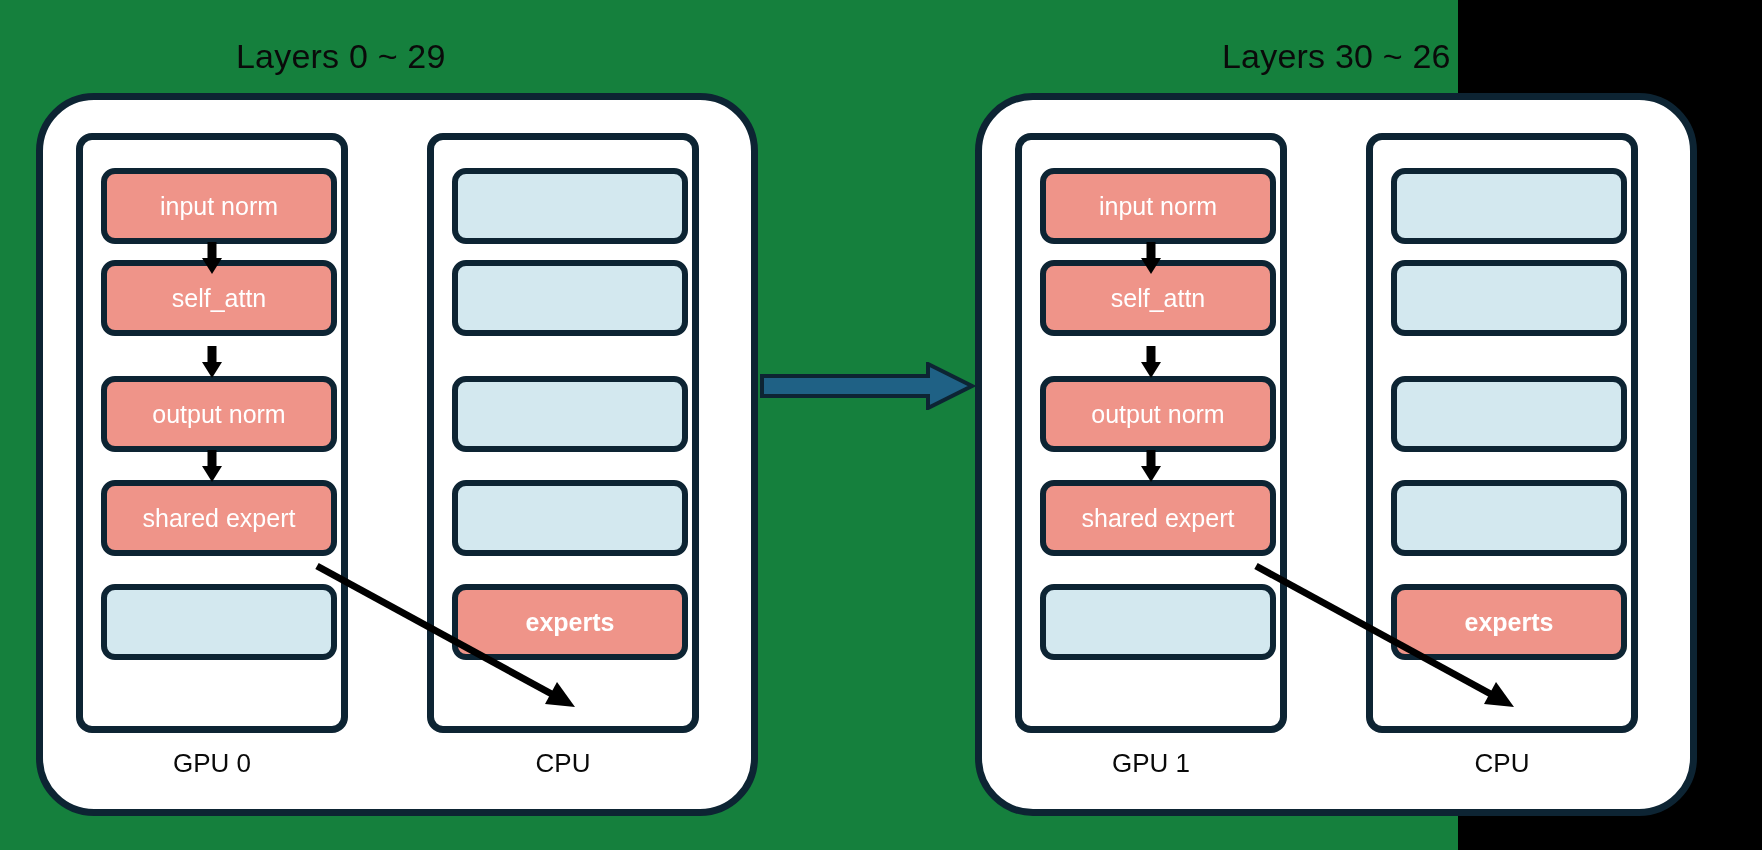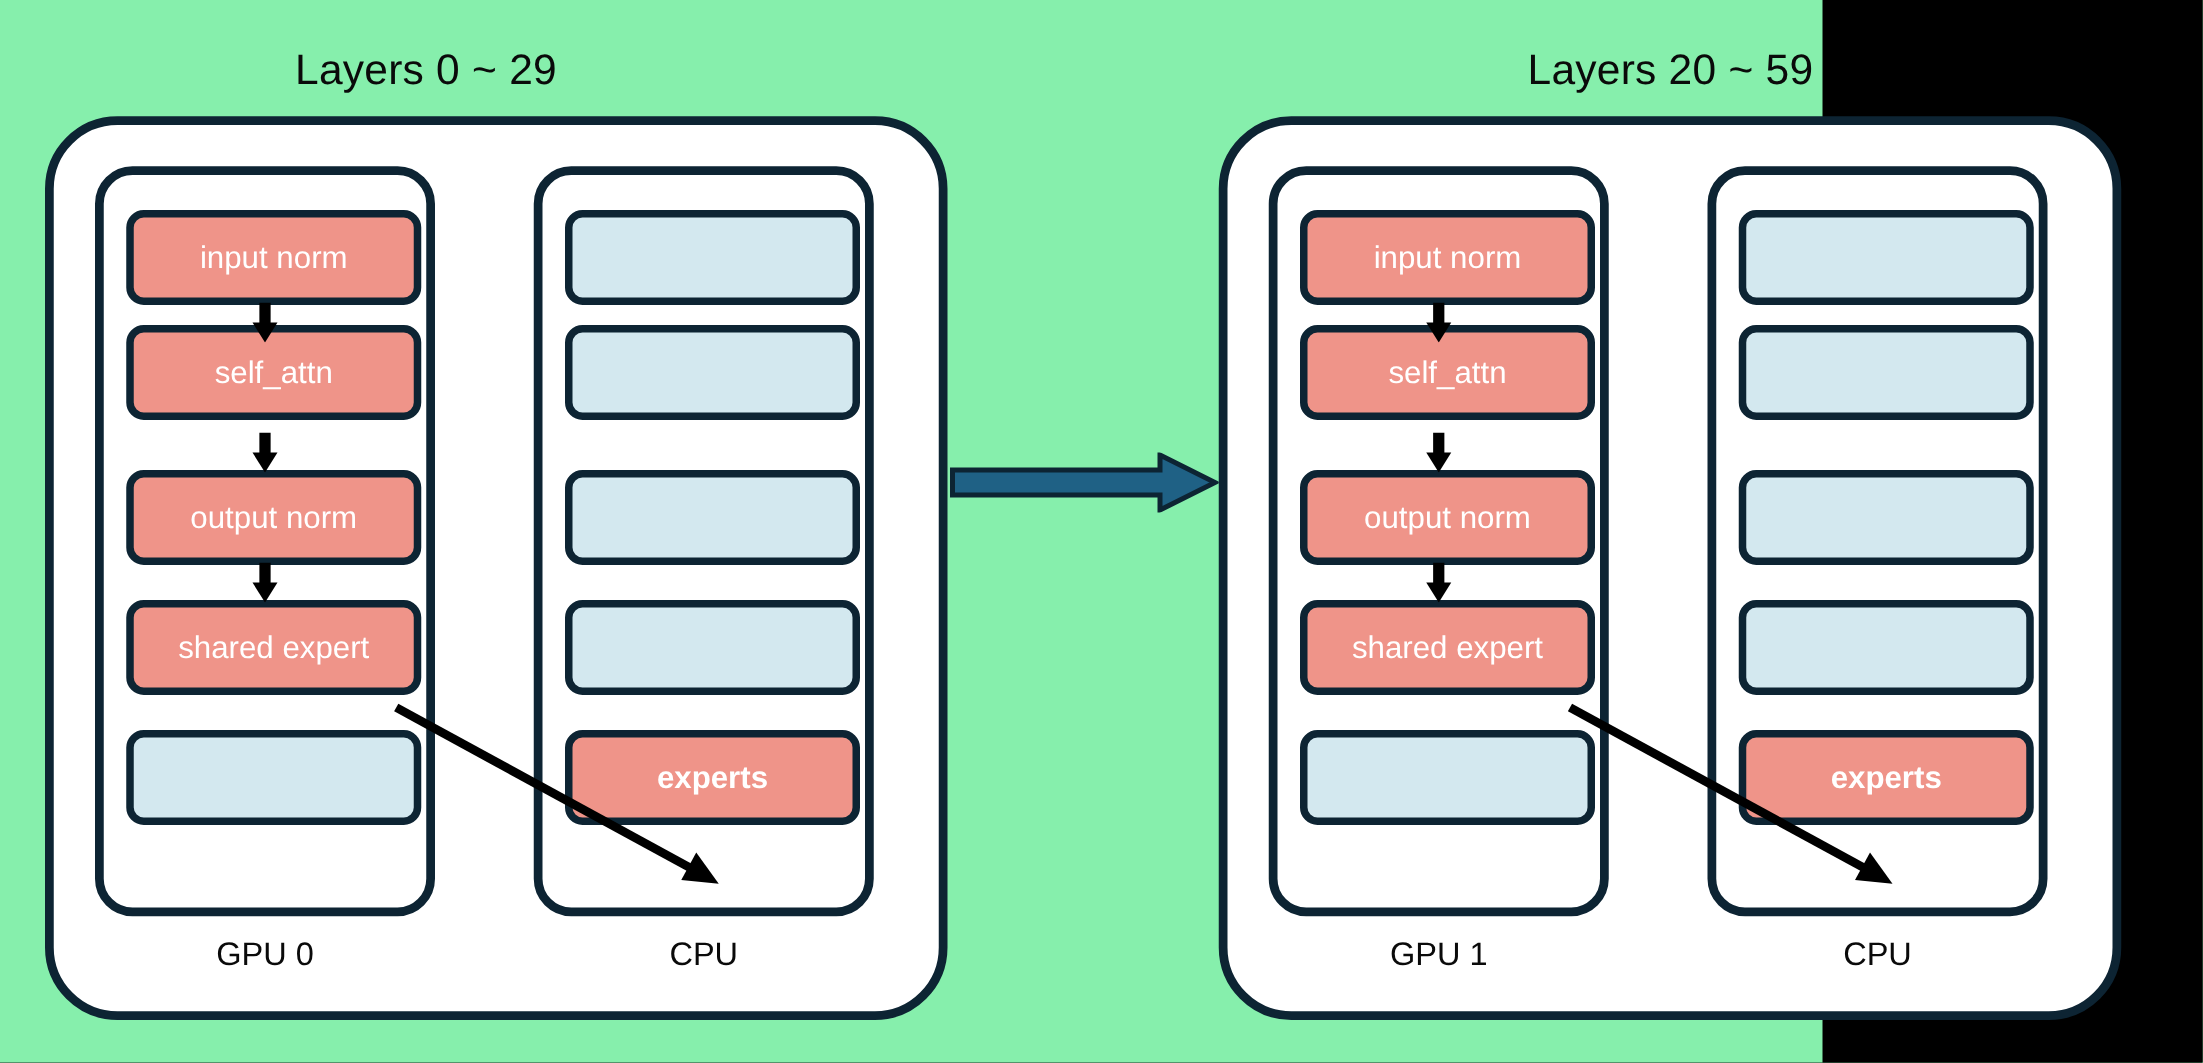--- a/index.html
+++ b/index.html
@@ -10,21 +10,21 @@
   body {
     width: 1762px;
     height: 850px;
     overflow: hidden;
     font-family: "Liberation Sans", sans-serif;
   }
   #stage {
     position: relative;
     width: 1458px;
     height: 850px;
-    background: #86efac;
+    background: #15803d;
   }
 
   
   .group-title {
     position: absolute;
     font-size: 34px;
     color: #0a0a0a;
     white-space: nowrap;
     font-family: "Liberation Sans", sans-serif;
     letter-spacing: 0.2px;
@@ -41,21 +41,21 @@
     background: #ffffff;
   }
   #device-left  { left: 36px;  top: 93px; width: 722px; height: 723px; }
   #device-right { left: 975px; top: 93px; width: 722px; height: 723px; }
 
   
   .column-frame {
     position: absolute;
     box-sizing: border-box;
     border: 7px solid #0d2433;
-    border-radius: 30px;
+    border-radius: 16px;
     background: #ffffff;
   }
   .col-gpu { left: 33px; top: 33px; width: 272px; height: 600px; }
   .col-cpu { left: 384px; top: 33px; width: 272px; height: 600px; }
 
   
   .slot {
     position: absolute;
     box-sizing: border-box;
     left: 18px;
@@ -136,21 +136,21 @@
     font-family: "Liberation Sans", sans-serif;
   }
   #transfer-label span { display: block; }
 </style>
 </head>
 <body>
 
 <div id="stage">
 
   <div class="group-title" id="title-left">Layers 0 ~ 29</div>
-  <div class="group-title" id="title-right">Layers 20 ~ 59</div>
+  <div class="group-title" id="title-right">Layers 30 ~ 26</div>
 
   <div class="device" id="device-left">
 
     <div class="column-frame col-gpu">
       <div class="slot hot r0">input norm</div>
       <div class="slot hot r1">self_attn</div>
       <div class="slot hot r2">output norm</div>
       <div class="slot hot r3">shared expert</div>
       <div class="slot cool r4"></div>
 

